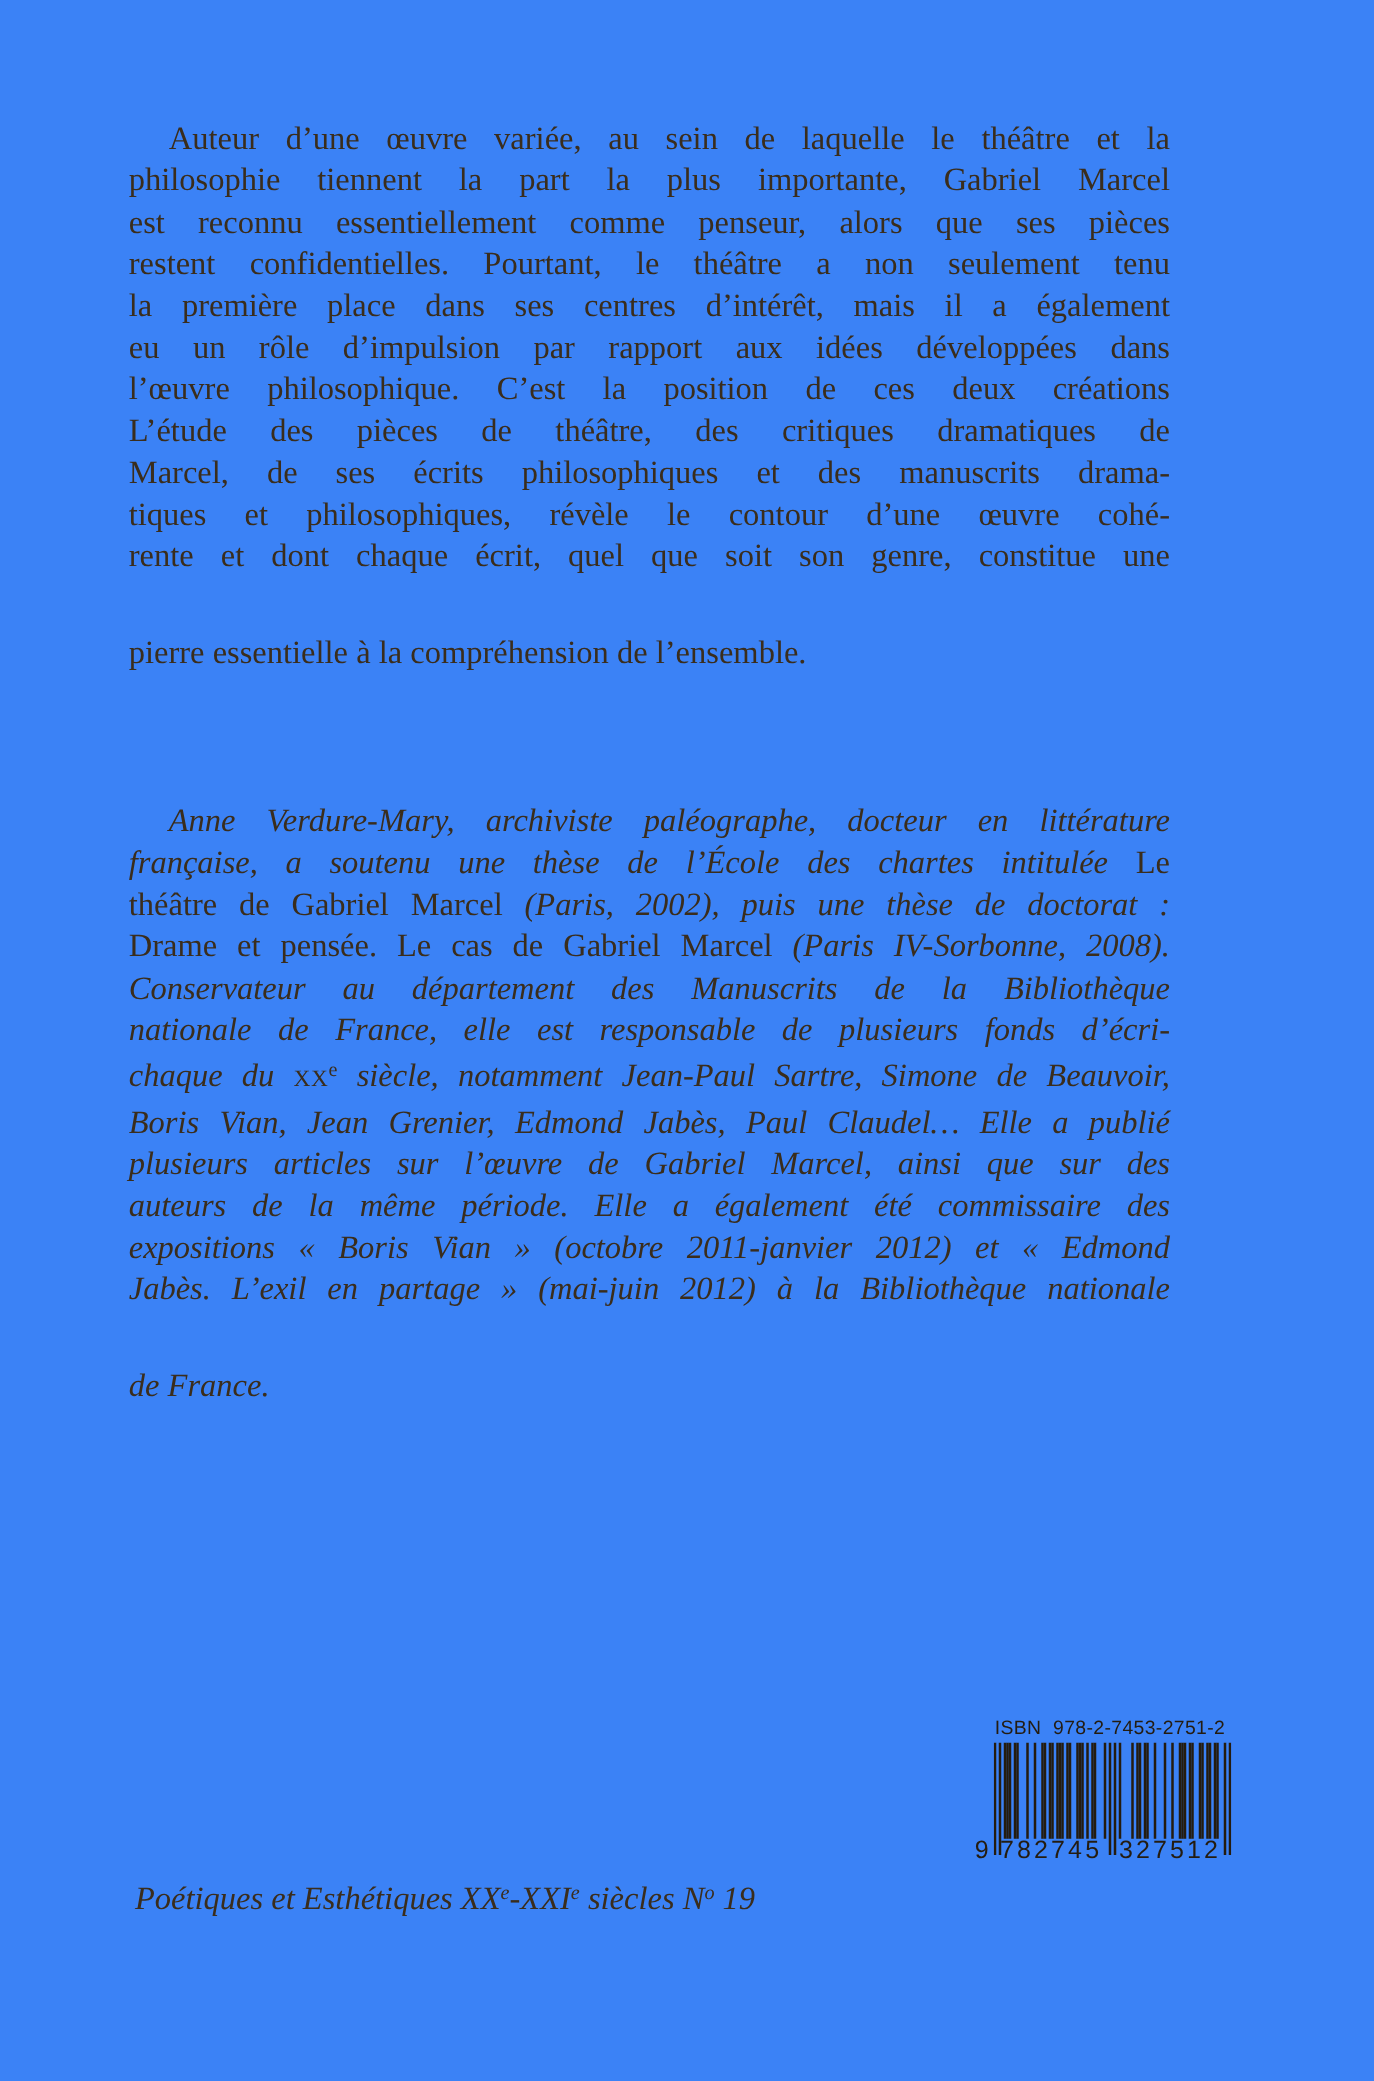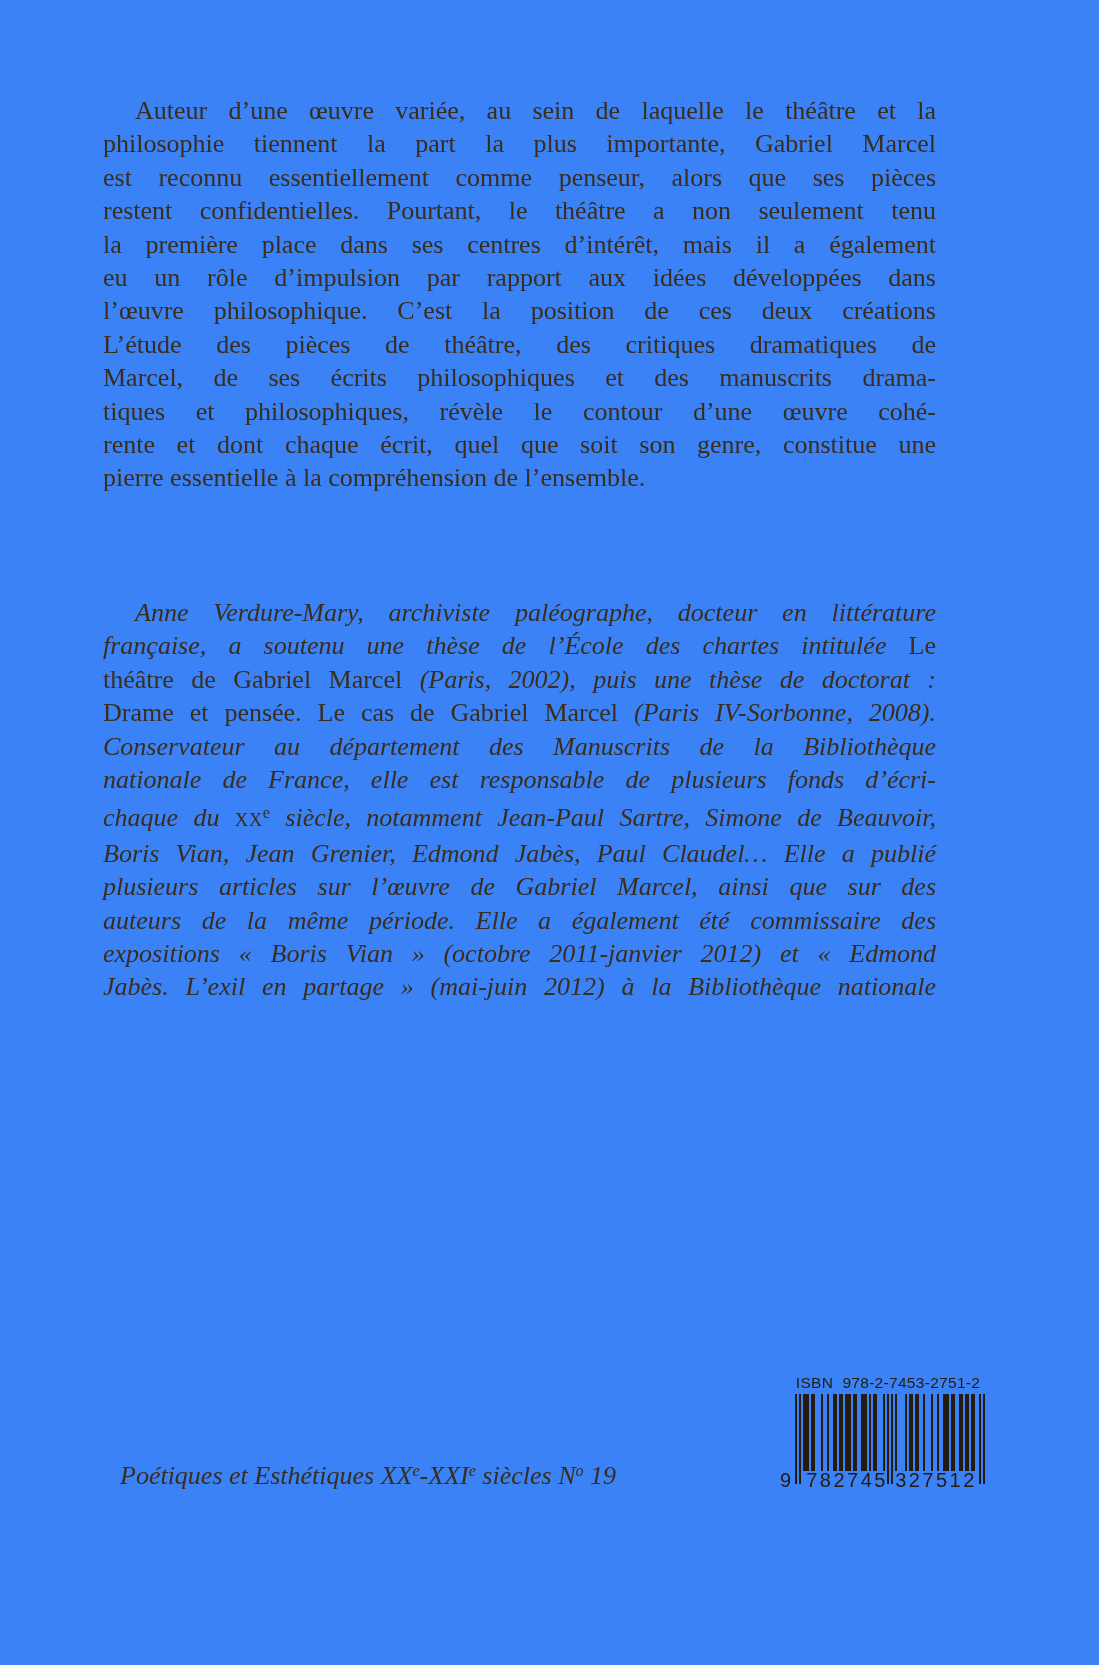--- a/index.html
+++ b/index.html
@@ -10,48 +10,48 @@
     background:#3b82f6;
     overflow:hidden;
     font-family:"Liberation Serif", serif;
     color:#3a2d1c;
     padding-left:27px;
   }
   .text-block{position:absolute;left:103px;top:94px;width:833px;}
   .para{font-size:26px;line-height:33.4px;}
   .para2{margin-top:101px;}
   .line{text-align:justify;text-align-last:justify;}
-  .line.last{text-align-last:left;}
+  .line.last{text-align-last:left;margin-top:44px;}
   .line.indent{text-indent:32px;}
   .seg-r{font-style:normal;}
   .seg-i{font-style:italic;}
   .seg-sc{font-style:normal;font-size:0.72em;letter-spacing:0.5px;}
   .seg-sup-r{font-style:normal;font-size:0.62em;vertical-align:0.5em;}
   .seg-sup-i{font-style:italic;font-size:0.62em;vertical-align:0.5em;}
   .series{
-    position:absolute;left:120px;top:1454px;
+    position:absolute;left:108px;top:1454px;
     font-size:26px;line-height:33px;font-style:italic;
     white-space:nowrap;
   }
   .series .line{text-align:left;text-align-last:left;}
   .barcode{position:absolute;left:795px;top:1374px;width:186px;height:122px;}
   .isbn-label{
     position:absolute;top:0;left:50%;transform:translateX(-50%);
     font-family:"Liberation Sans", sans-serif;
     font-size:15.5px;letter-spacing:0.3px;white-space:pre;
     color:#241c10;
   }
   .ean-svg{position:absolute;top:20px;left:0;display:block;}
   .digit{
     position:absolute;top:95px;
     font-family:"Liberation Sans", sans-serif;
     font-size:20px;line-height:22px;color:#241c10;
   }
   .d-first{left:-24px;width:20px;text-align:right;}
-  .d-left{left:5px;width:88px;text-align:right;letter-spacing:2.5px;}
+  .d-left{left:5px;width:88px;text-align:left;letter-spacing:2.5px;}
   .d-right{left:97px;width:88px;text-align:center;letter-spacing:2.5px;}
 </style>
 </head>
 <body>
 
 <div class="page">
 
   <div class="text-block">
     <div class="para para1">
         <div class="line indent"><span class="seg-r">Auteur d’une œuvre variée, au sein de laquelle le théâtre et la</span></div>
@@ -73,20 +73,21 @@
         <div class="line"><span class="seg-r">théâtre de Gabriel Marcel </span><span class="seg-i">(Paris, 2002), puis une thèse de doctorat :</span></div>
         <div class="line"><span class="seg-r">Drame et pensée. Le cas de Gabriel Marcel </span><span class="seg-i">(Paris IV-Sorbonne, 2008).</span></div>
         <div class="line"><span class="seg-i">Conservateur au département des Manuscrits de la Bibliothèque</span></div>
         <div class="line"><span class="seg-i">nationale de France, elle est responsable de plusieurs fonds d’écri-</span></div>
         <div class="line"><span class="seg-i">chaque du </span><span class="seg-sc">XX</span><span class="seg-sup-r">e</span><span class="seg-i"> siècle, notamment Jean-Paul Sartre, Simone de Beauvoir,</span></div>
         <div class="line"><span class="seg-i">Boris Vian, Jean Grenier, Edmond Jabès, Paul Claudel… Elle a publié</span></div>
         <div class="line"><span class="seg-i">plusieurs articles sur l’œuvre de Gabriel Marcel, ainsi que sur des</span></div>
         <div class="line"><span class="seg-i">auteurs de la même période. Elle a également été commissaire des</span></div>
         <div class="line"><span class="seg-i">expositions « Boris Vian » (octobre 2011-janvier 2012) et « Edmond</span></div>
         <div class="line"><span class="seg-i">Jabès. L’exil en partage » (mai-juin 2012) à la Bibliothèque nationale</span></div>
+        <div class="line last"><span class="seg-i">de France.</span></div>
       </div>
   </div>
 
   <div class="series">
       <div class="line last"><span class="seg-i">Poétiques et Esthétiques XX</span><span class="seg-sup-i">e</span><span class="seg-i">-XXI</span><span class="seg-sup-i">e</span><span class="seg-i"> siècles N</span><span class="seg-sup-i">o</span><span class="seg-i"> 19</span></div>
     </div>
 
   <div class="barcode">
     <div class="isbn-label">ISBN  978-2-7453-2751-2</div>
     <svg class="ean-svg" width="190" height="90" viewBox="0 0 190 90" fill="#241c10">

